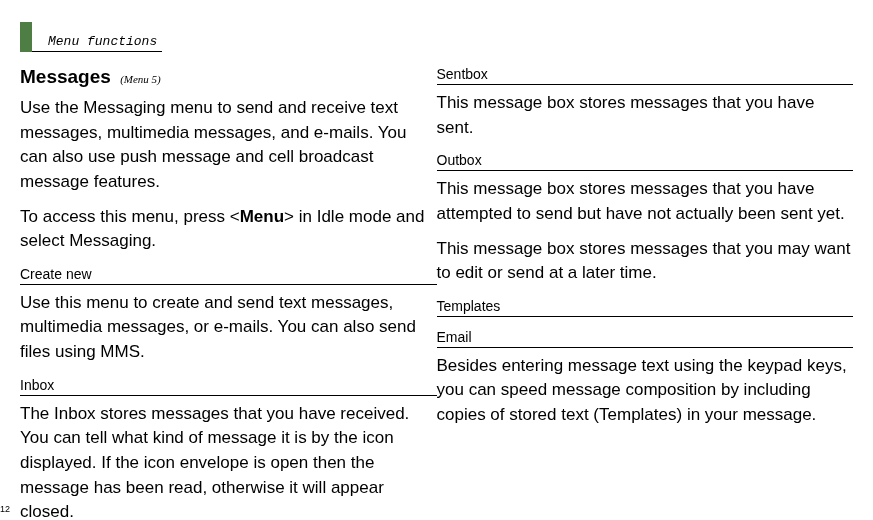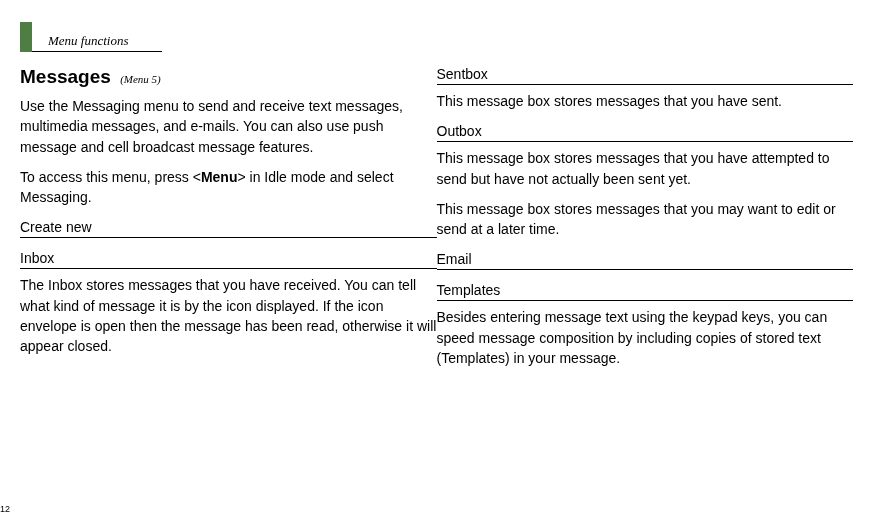--- a/index.html
+++ b/index.html
@@ -23,21 +23,21 @@
     left: 0;
     width: 12px;
     height: 30px;
     background: #4e7e44;
   }
   .header-title {
     position: absolute;
     left: 28px;
     bottom: 3px;
     font-style: italic;
-    font-family: Liberation Serif, serif;
+    font-family: Liberation Mono, monospace;
     font-size: 13px;
   }
   .header-rule {
     position: absolute;
     left: 12px;
     right: 0;
     bottom: 0;
     border-bottom: 1px solid #000;
     width: 130px;
   }
@@ -57,21 +57,21 @@
     margin-bottom: 8px;
   }
   .menu-annot {
     font-size: 11px;
     font-style: italic;
     font-weight: normal;
     font-family: Georgia, 'Times New Roman', serif;
     margin-left: 4px;
   }
   .body-text {
-    font-size: 14px;
+    font-size: 17px;
     line-height: 1.45;
     margin-bottom: 10px;
   }
   .section-title {
     font-size: 14px;
     font-weight: normal;
     border-bottom: 1px solid #000;
     padding-bottom: 2px;
     margin-top: 12px;
     margin-bottom: 6px;
@@ -99,35 +99,36 @@
     <div class="main-heading">
       <span>Messages</span>
       <span class="menu-annot">(Menu 5)</span>
     </div>
     <p class="body-text">Use the Messaging menu to send and receive text messages, multimedia messages, and e-mails. You can also use push message and cell broadcast message features.</p>
     <p class="body-text">
       <span>To access this menu, press &lt;</span><b class="inline">Menu</b><span>&gt; in Idle mode and select Messaging.</span>
     </p>
 
     <div class="section-title">Create new</div>
+    <p class="body-text">Use this menu to create and send text messages, multimedia messages, or e-mails. You can also send files using MMS.</p>
 
     <div class="section-title">Inbox</div>
     <p class="body-text">The Inbox stores messages that you have received. You can tell what kind of message it is by the icon displayed. If the icon envelope is open then the message has been read, otherwise it will appear closed.</p>
   </div>
 
   <div class="col">
     <div class="section-title" style="margin-top:0">Sentbox</div>
     <p class="body-text">This message box stores messages that you have sent.</p>
 
     <div class="section-title">Outbox</div>
     <p class="body-text">This message box stores messages that you have attempted to send but have not actually been sent yet.</p>
 
     <p class="body-text">This message box stores messages that you may want to edit or send at a later time.</p>
 
+    <div class="section-title">Templates</div>
+
     <div class="section-title">Email</div>
-
-    <div class="section-title">Templates</div>
     <p class="body-text">Besides entering message text using the keypad keys, you can speed message composition by including copies of stored text (Templates) in your message.</p>
   </div>
 
 </div>
 
 <div class="page-num">12</div>
 
 </body></html>

